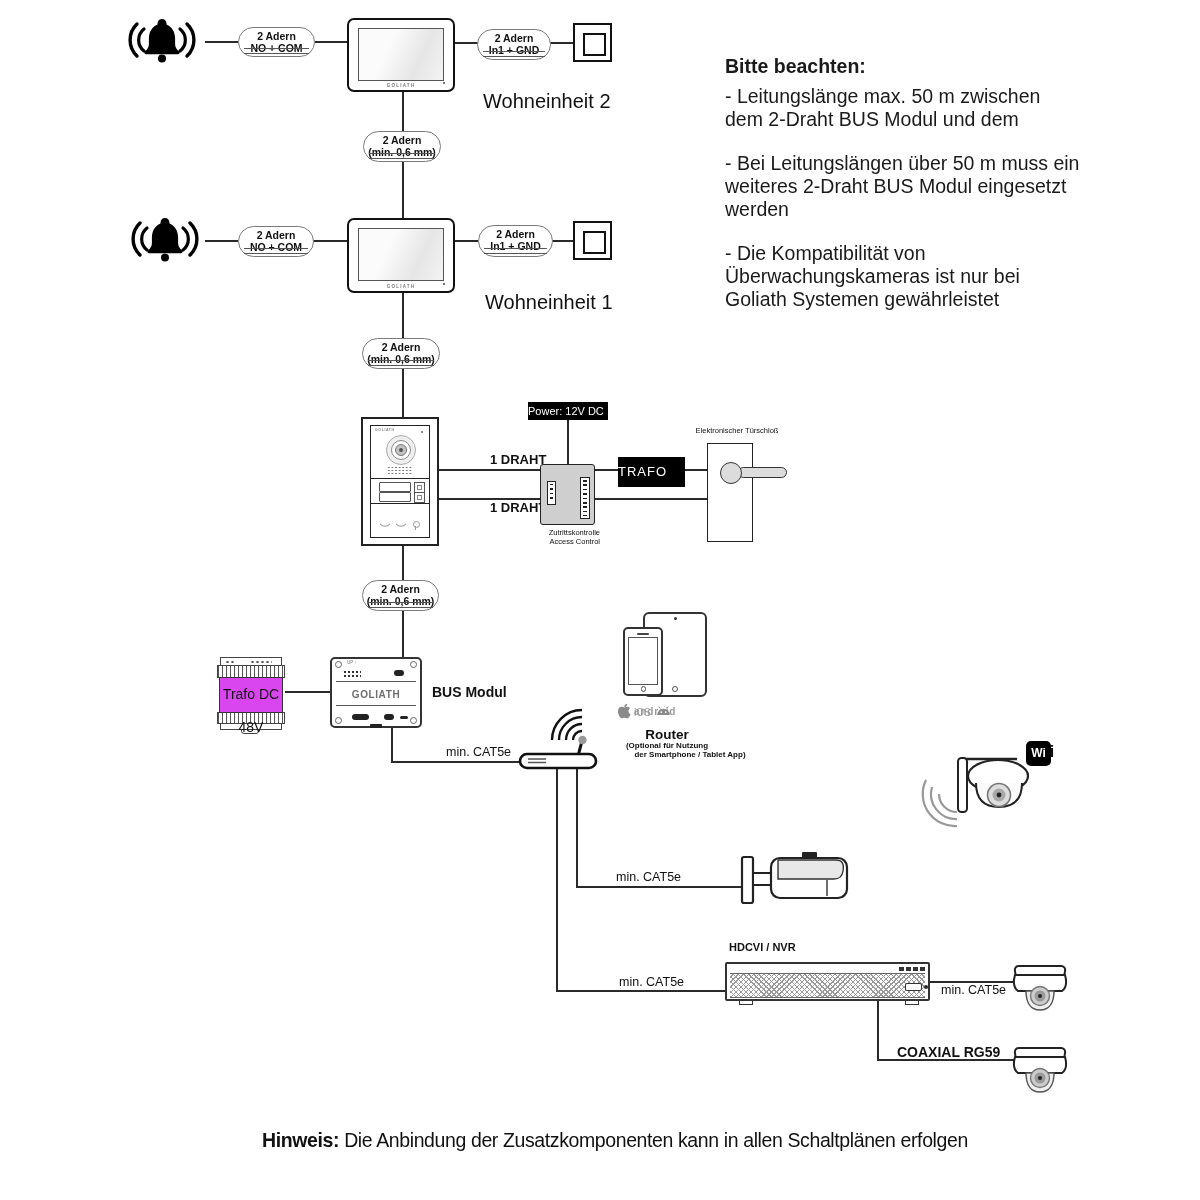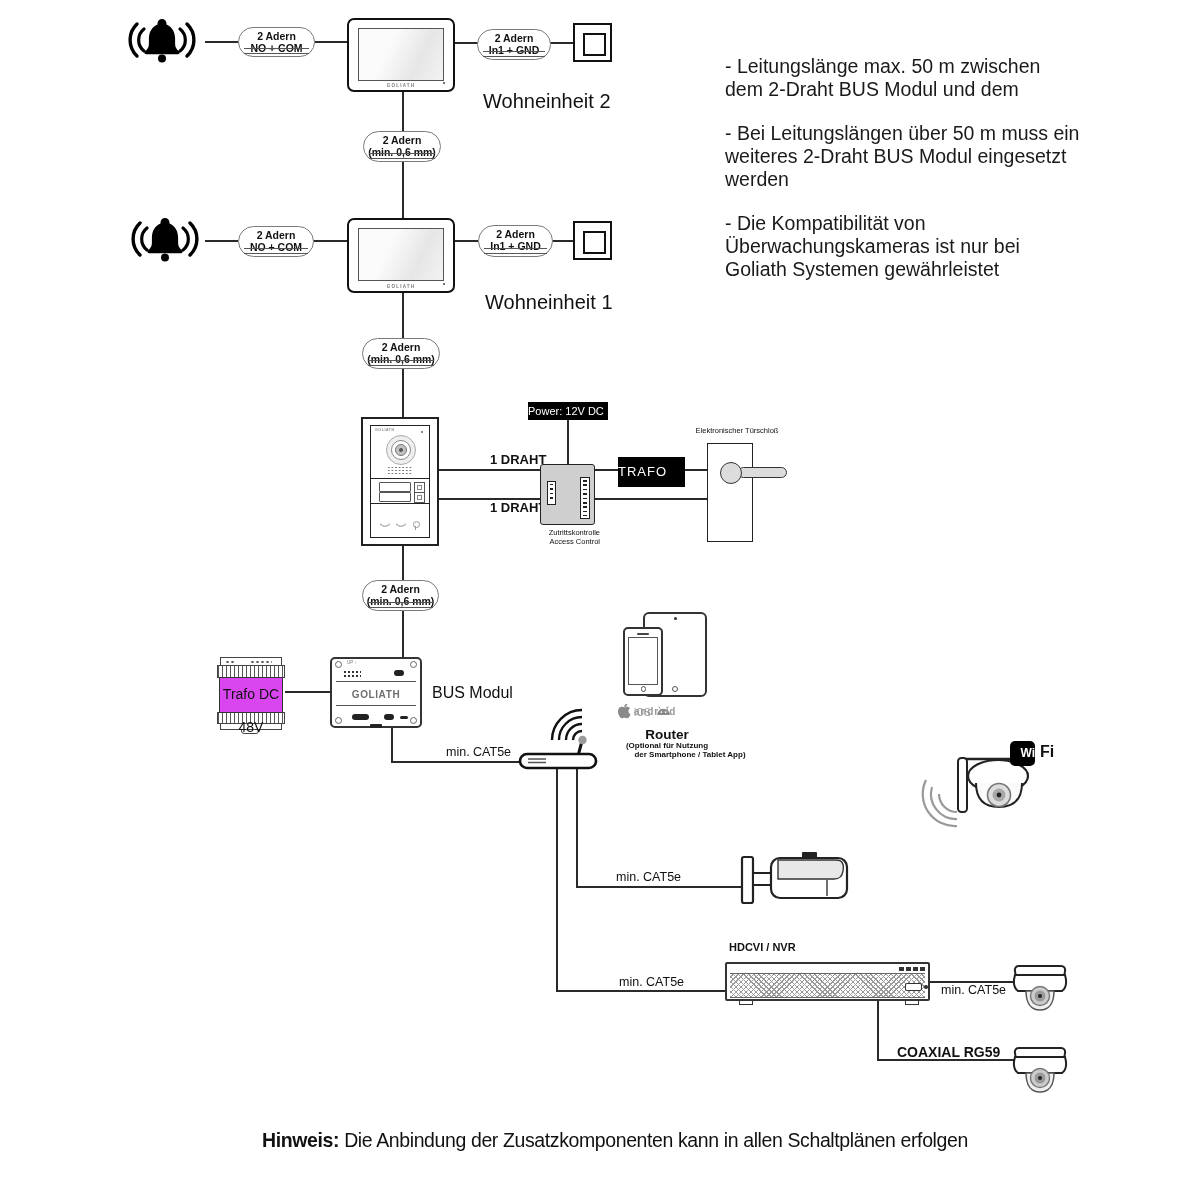--- a/index.html
+++ b/index.html
@@ -83,22 +83,22 @@
 
   
   .nvr{position:absolute;border:2px solid #333;border-radius:2px;background:#fff;box-sizing:border-box;z-index:3;}
   .mesh{position:absolute;left:3px;right:3px;top:9px;height:23px;border-top:1px solid #666;border-bottom:1px solid #666;
         background:repeating-linear-gradient(45deg,#9a9a9a 0 1px,transparent 1px 3.6px),
                    repeating-linear-gradient(-45deg,#9a9a9a 0 1px,transparent 1px 3.6px);}
   .nvrsq{position:absolute;top:3px;width:5px;height:4px;background:#333;}
   .nvrbtn{position:absolute;background:#fff;border:1.3px solid #333;border-radius:2px;box-sizing:border-box;}
   .foot{position:absolute;height:4px;width:14px;border:1.5px solid #333;border-top:none;background:#fff;box-sizing:border-box;}
 
-  .wi{position:absolute;background:#000;color:#fff;border-radius:5px;text-align:right;
-      font-weight:bold;z-index:4;}
+  .wi{position:absolute;background:#000;color:#fff;border-radius:5px;text-align:center;
+      font-weight:bold;z-index:4;margin-left:16px;}
 
   .notes{position:absolute;left:725px;top:55px;width:370px;font-size:19.5px;line-height:23px;color:#1a1a1a;}
   .notes .title{font-weight:bold;margin-bottom:7px;}
   .notes .para{margin-bottom:21px;}
 
   .hinweis{position:absolute;left:220px;top:1128px;width:790px;text-align:center;
            font-size:20.5px;letter-spacing:-0.4px;color:#111;transform:scaleX(0.95);transform-origin:center;}
 
   svg{position:absolute;overflow:visible;z-index:3;}
   .cat{font-weight:normal;font-size:12.5px;}
@@ -200,20 +200,21 @@
       <div></div>
     </div>
   <div class="sqbtn" style="left:573px;top:221px;width:39px;height:39px">
       <div></div>
     </div>
 
   <div class="lbl" style="left:483px;top:90px;font-size:20px">Wohneinheit 2</div>
   <div class="lbl" style="left:485px;top:291px;font-size:20px">Wohneinheit 1</div>
 
   <div class="notes">
+    <div class="title">Bitte beachten:</div>
     <div class="para">
       <div>- Leitungslänge max. 50 m zwischen</div>
       <div>dem 2-Draht BUS Modul und dem</div>
     </div>
     <div class="para">
       <div>- Bei Leitungslängen über 50 m muss ein</div>
       <div>weiteres 2-Draht BUS Modul eingesetzt</div>
       <div>werden</div>
     </div>
     <div class="para">
@@ -285,21 +286,21 @@
     <div class="busrow" style="top:22px"></div>
     <div class="termdots" style="left:11px;top:11px;width:18px;height:8px"></div>
     <div class="conn" style="left:62px;top:11px;width:10px;height:6px"></div>
     <div class="buslogo" style="top:30px">GOLIATH</div>
     <div class="busrow" style="top:46px"></div>
     <div class="conn" style="left:20px;top:55px;width:17px;height:6px"></div>
     <div class="conn" style="left:52px;top:55px;width:10px;height:6px"></div>
     <div class="conn" style="left:68px;top:57px;width:8px;height:2.5px"></div>
     <div class="conn" style="left:38px;bottom:-2px;width:12px;height:4px;border-radius:1px"></div>
   </div>
-  <div class="lbl" style="left:432px;top:684px;font-size:16px;font-weight:normal">BUS Modul</div>
+  <div class="lbl" style="left:432px;top:684px;font-size:14px;font-weight:bold">BUS Modul</div>
 
   <div class="lbl cat" style="left:446px;top:745px">min. CAT5e</div>
   <div class="lbl cat" style="left:616px;top:870px">min. CAT5e</div>
   <div class="lbl cat" style="left:619px;top:975px">min. CAT5e</div>
   <div class="lbl cat" style="left:941px;top:983px">min. CAT5e</div>
 
   <svg style="left:518px;top:710px" width="82" height="60" viewBox="0 0 82 60">
     <path d="M34,30 A30,30 0 0 1 64,0" fill="none" stroke="#111" stroke-width="2.4"></path>
     <path d="M41,30 A23,23 0 0 1 64,7" fill="none" stroke="#111" stroke-width="2.4"></path>
     <path d="M48,30 A16,16 0 0 1 64,14" fill="none" stroke="#111" stroke-width="2.4"></path>

